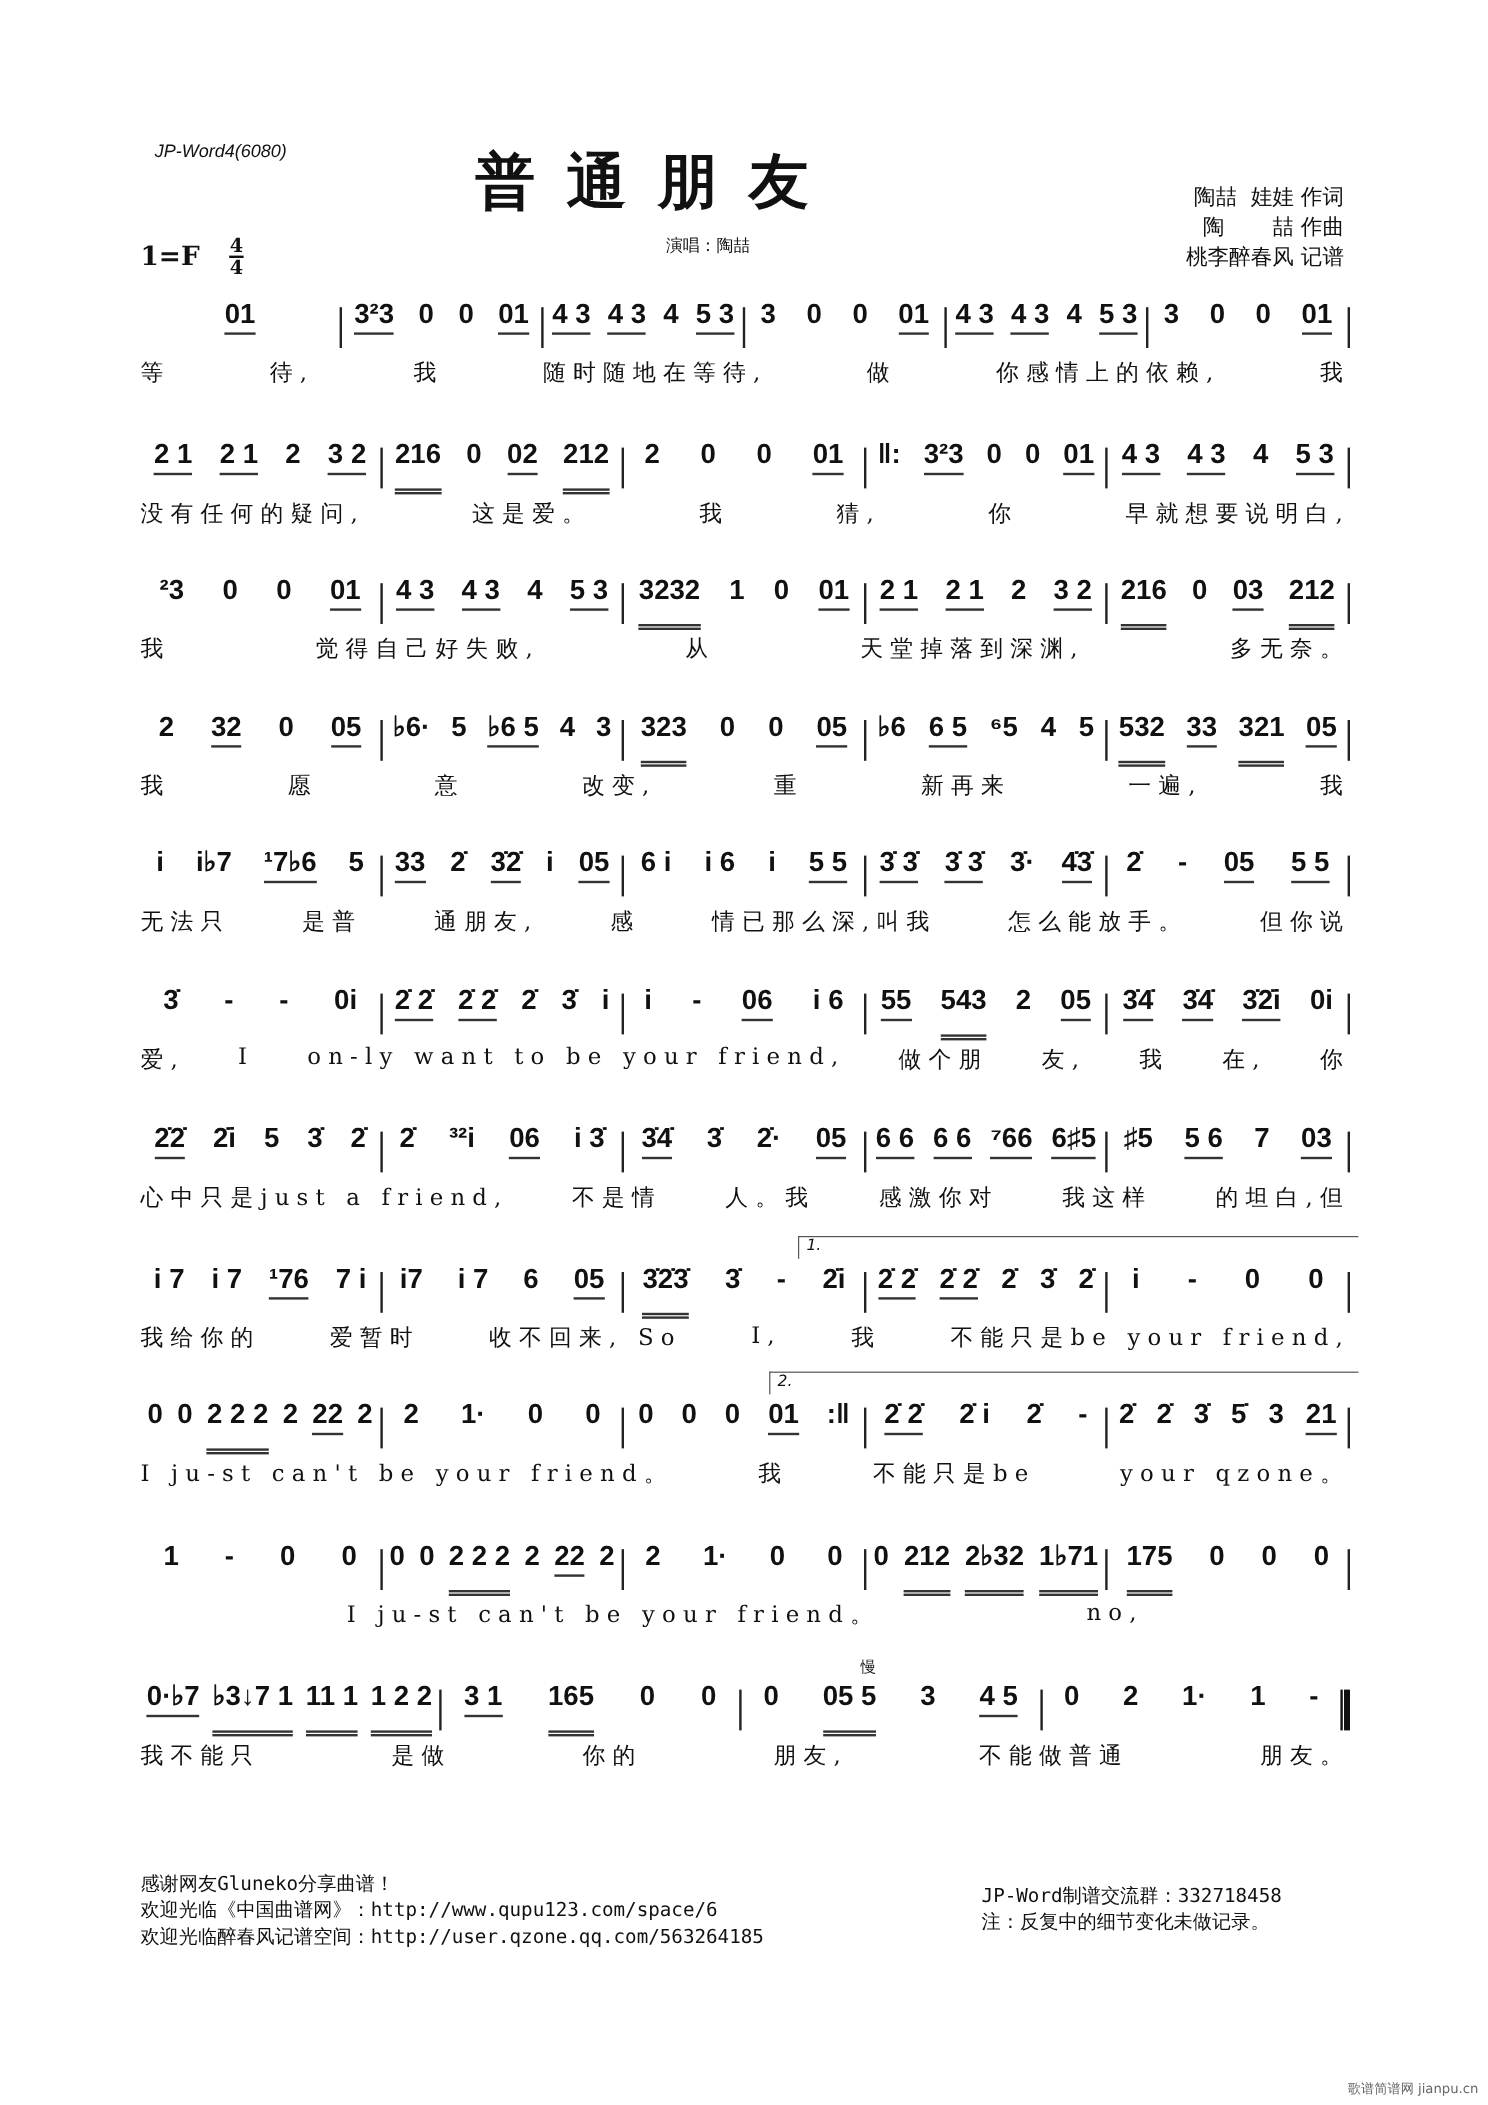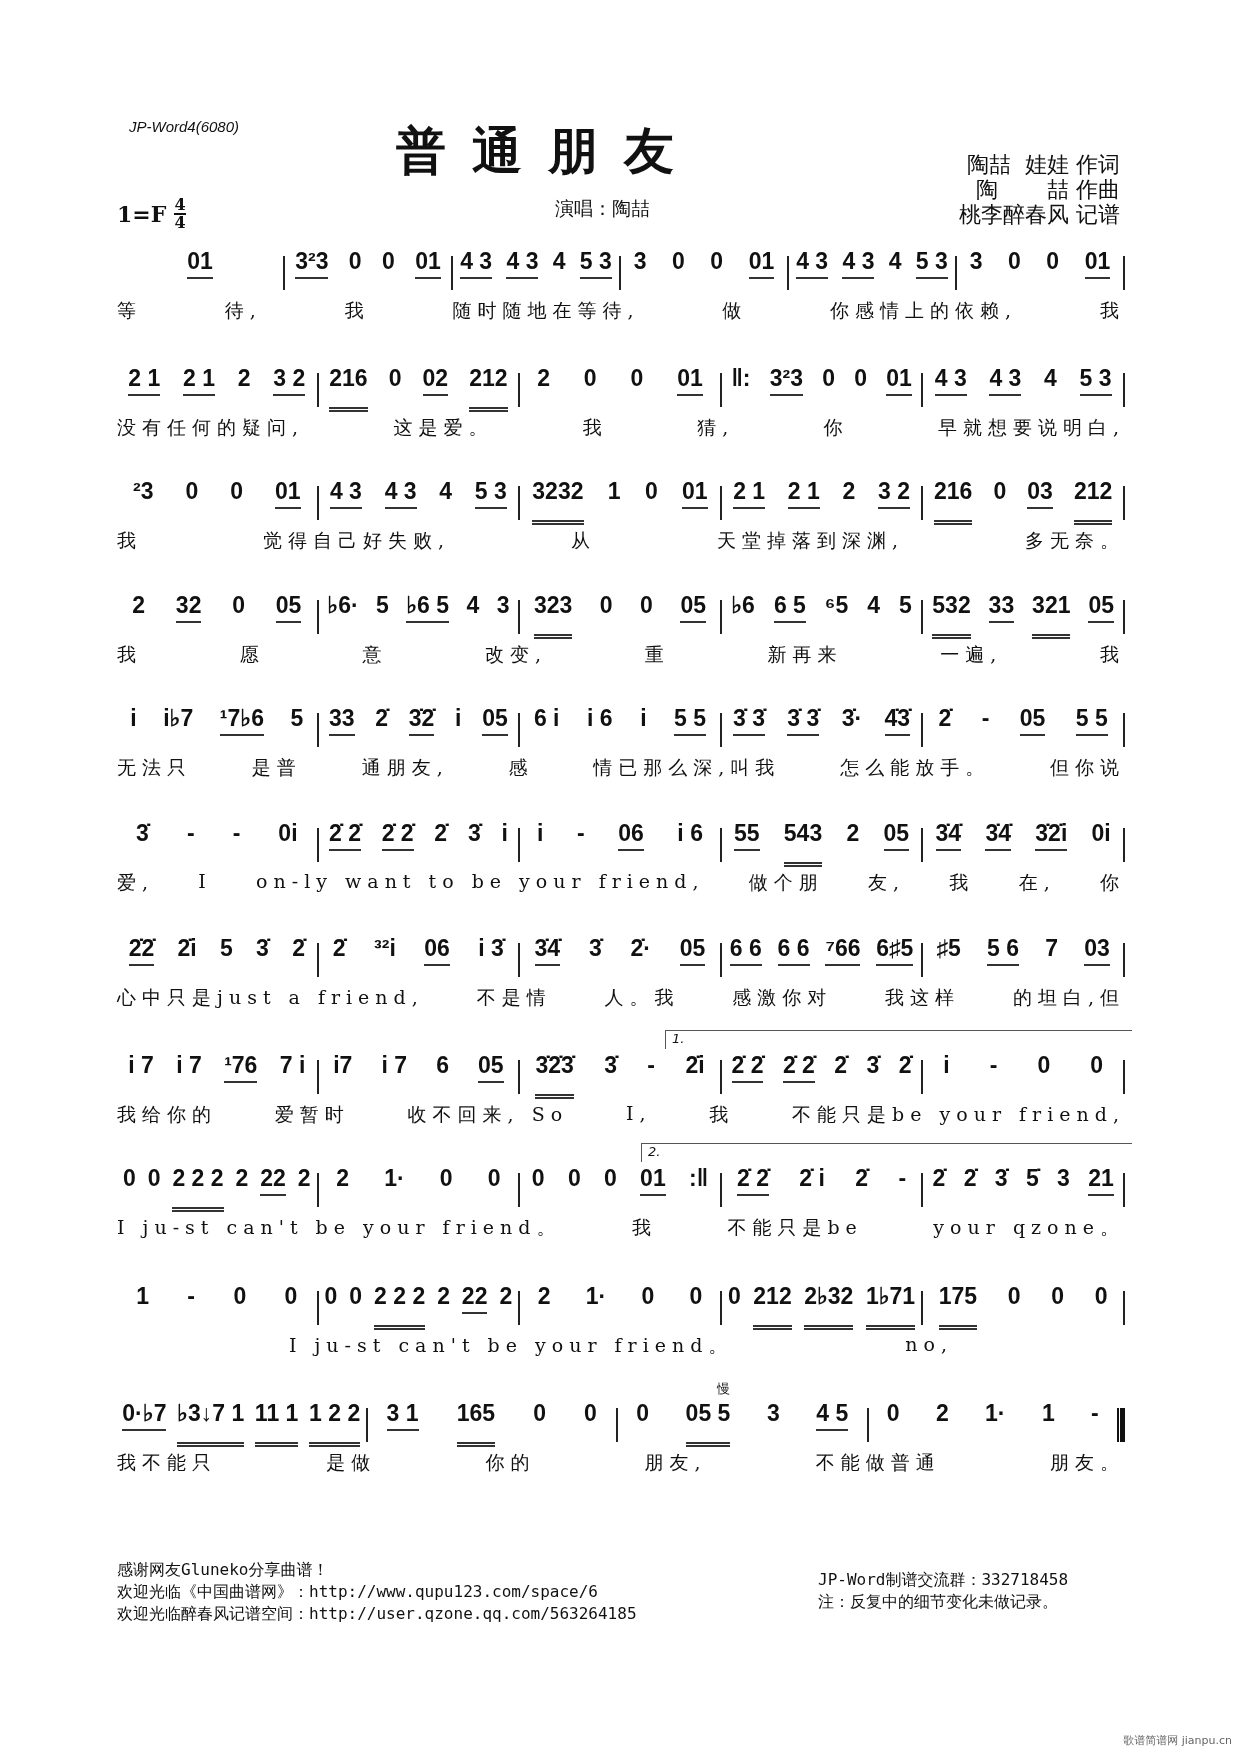--- a/index.html
+++ b/index.html
@@ -1,23 +1,23 @@
 <!DOCTYPE html>
 <html><head>
 <meta charset="utf-8">
 <style>
   html, body { margin: 0; padding: 0; background: #ffffff; }
   body { width: 1240px; height: 1754px; position: relative; overflow: hidden; color: #111; font-family: "DejaVu Sans", sans-serif; }
   .abs { position: absolute; }
   .software { left: 117px; top: 118px; font-family: "Liberation Sans", sans-serif; font-style: italic; font-size: 15px; margin-left: 12px; }
   .title { left: 0; width: 1096px; top: 118px; text-align: center; font-family: "DejaVu Serif", serif; font-weight: bold; font-size: 50px; letter-spacing: 26px; }
-  .singer { left: 555px; top: 196px; font-size: 19px; }
-  .credits { right: 120px; top: 152px; font-size: 22px; line-height: 25px; text-align: right; }
+  .singer { left: 555px; top: 196px; font-size: 14px; }
+  .credits { right: 120px; top: 152px; font-size: 18px; line-height: 25px; text-align: right; }
   .credits div { white-space: pre; }
-  .key { left: 117px; top: 197px; font-family: "DejaVu Serif", serif; font-weight: bold; font-size: 22px; display: flex; align-items: center; gap: 8px; }
+  .key { left: 117px; top: 197px; font-family: "DejaVu Serif", serif; font-weight: bold; font-size: 22px; display: flex; align-items: center; gap: 25px; }
   .timesig { display: inline-flex; flex-direction: column; align-items: center; font-size: 16px; line-height: 16px; }
   .timesig span:first-child { border-bottom: 2px solid #111; }
 
   .system { position: absolute; left: 117px; width: 1008px; height: 80px; }
   .notes-row { position: absolute; left: 0; top: 0; width: 100%; height: 44px; display: flex; align-items: flex-end; justify-content: space-between; }
   .measure { flex: 1; display: flex; align-items: flex-start; justify-content: space-around; height: 44px; position: relative; }
   .bar { width: 2px; background: #222; height: 34px; align-self: flex-end; margin-bottom: 2px; }
   .bar.end { width: 8px; background: none; border-left: 2px solid #111; border-right: 5px solid #111; box-sizing: border-box; }
   .tok { font-family: "Liberation Sans", sans-serif; font-weight: bold; font-size: 23px; line-height: 26px; padding-bottom: 4px; position: relative; white-space: nowrap; }
   .tok.u1 { border-bottom: 2px solid #333; padding-bottom: 3px; }

